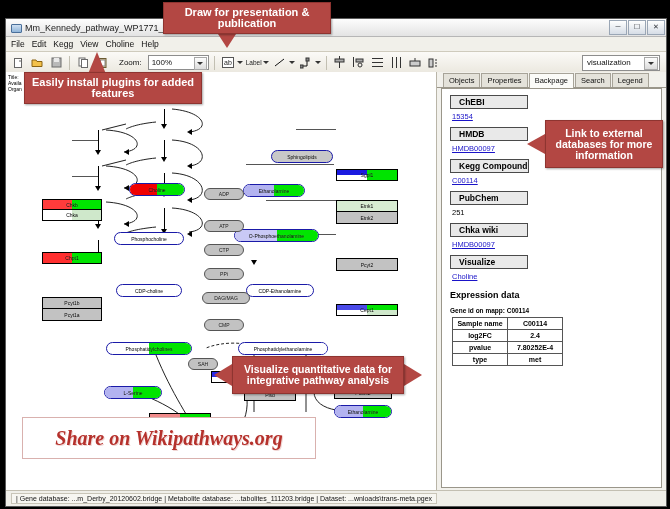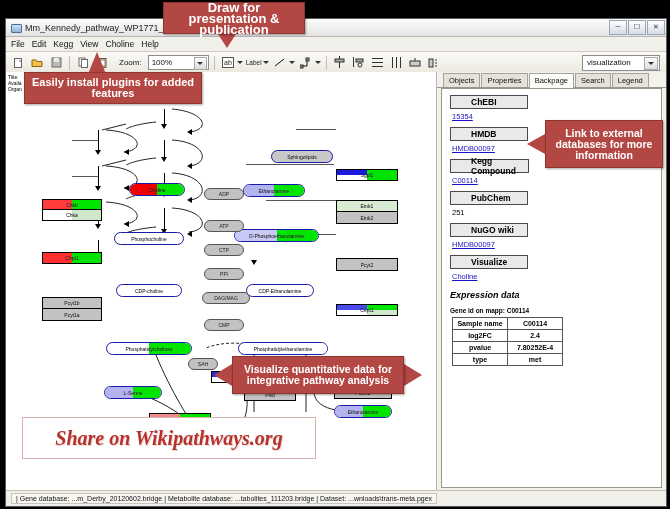--- a/index.html
+++ b/index.html
@@ -72,24 +72,24 @@
            border:1px solid #8e3430;box-shadow:1px 1px 2px rgba(0,0,0,.35);z-index:20;
            display:flex;align-items:center;justify-content:center;line-height:11px;padding:3px 6px;box-sizing:border-box;}
   .ctail{position:absolute;z-index:19;}
 
   
   .tabs{display:flex;align-items:flex-end;height:15px;padding-left:6px;gap:1px;border-bottom:1px solid #9a968a;background:#f2f1ec;}
   .tab{font-size:7.5px;padding:2px 5px 2px;border:1px solid #a7a398;border-bottom:none;background:#e4e2da;color:#111;}
   .tab.active{background:#fbfbf8;position:relative;top:1px;padding-bottom:3px;}
   .sidebody{position:absolute;top:16px;left:4px;right:4px;bottom:2px;background:#fff;border:1px solid #9a968a;overflow:hidden;}
   .dbhdr{margin:6px 0 0 8px;width:78px;height:14px;border:1px solid #4a4a4a;background:#e9e9e9;
-         font-size:8.5px;font-weight:bold;display:flex;align-items:center;padding-left:20px;color:#000;box-sizing:border-box;}
+         font-size:8.5px;font-weight:bold;display:flex;align-items:center;padding-left:8px;color:#000;box-sizing:border-box;}
   .dblink{margin:3px 0 0 10px;font-size:7.5px;color:#1a13c8;text-decoration:underline;}
   .dbtext{margin:3px 0 0 10px;font-size:7.5px;color:#000;}
-  .exprhdr{margin:9px 8px 0 8px;font-size:9px;font-weight:bold;color:#000;font-style:italic;}
+  .exprhdr{margin:9px 8px 0 8px;font-size:9px;font-weight:bold;color:#000;}
   .geneid{margin:7px 0 0 8px;font-size:6.5px;font-weight:bold;color:#000;}
   table.expr{margin:3px 0 0 10px;border-collapse:collapse;}
   table.expr td{border:1px solid #555;font-size:7px;text-align:center;padding:2px 3px;color:#000;min-width:48px;font-weight:bold;}
 
   
   .status{position:absolute;left:0;right:0;bottom:0;height:15px;background:#f0efe9;border-top:1px solid #c3bfb2;
           display:flex;align-items:center;font-size:7px;color:#111;padding-left:5px;}
   .statusbox{border:1px solid #c9c5b8;padding:1px 4px;background:#f7f6f1;}
 
   .share{position:absolute;left:22px;top:417px;width:292px;height:40px;background:#fff;border:1px solid #d9b1ae;
@@ -507,21 +507,21 @@
 
         <div class="dbhdr">HMDB</div>
         <div class="dblink">HMDB00097</div>
 
         <div class="dbhdr" style="width:79px;">Kegg Compound</div>
         <div class="dblink">C00114</div>
 
         <div class="dbhdr">PubChem</div>
         <div class="dbtext">251</div>
 
-        <div class="dbhdr">NuGO wiki</div>
+        <div class="dbhdr">Chka wiki</div>
         <div class="dblink">HMDB00097</div>
 
         <div class="dbhdr">Visualize</div>
         <div class="dblink">Choline</div>
 
         <div class="exprhdr">Expression data</div>
         <div class="geneid">Gene id on mapp: C00114</div>
 
         <table class="expr">
           <tbody>
@@ -545,21 +545,21 @@
           </table>
       </div>
     </div>
   </div>
 
   <div class="status">
     <div class="statusbox">| Gene database: ...m_Derby_20120602.bridge | Metabolite database: ...tabolites_111203.bridge | Dataset:  ...wnloads\trans-meta.pgex</div>
   </div>
 </div>
 
-<div class="callout" style="left:163px;top:2px;width:142px;height:32px;font-size:13px;">Draw for presentation &amp; publication</div>
+<div class="callout" style="left:163px;top:2px;width:168px;height:32px;font-size:11px;">Draw for presentation &amp; publication</div>
 <div class="ctail" style="left:218px;top:34px;width:0;height:0;border-left:9px solid transparent;border-right:9px solid transparent;border-top:14px solid #b34743;"></div>
 
 <div class="callout" style="left:24px;top:72px;width:178px;height:32px;font-size:11px;">Easily install plugins for added features</div>
 <div class="ctail" style="left:88px;top:52px;width:0;height:0;border-left:9px solid transparent;border-right:9px solid transparent;border-bottom:22px solid #b34743;"></div>
 
 <div class="callout" style="left:545px;top:120px;width:118px;height:48px;font-size:10.5px;">Link  to external databases  for more information</div>
 <div class="ctail" style="left:527px;top:134px;width:0;height:0;border-top:10px solid transparent;border-bottom:10px solid transparent;border-right:18px solid #b34743;"></div>
 
 <div class="callout" style="left:232px;top:356px;width:172px;height:38px;font-size:10.5px;">Visualize quantitative data  for integrative pathway analysis</div>
 <div class="ctail" style="left:214px;top:364px;width:0;height:0;border-top:11px solid transparent;border-bottom:11px solid transparent;border-right:18px solid #b34743;"></div>

